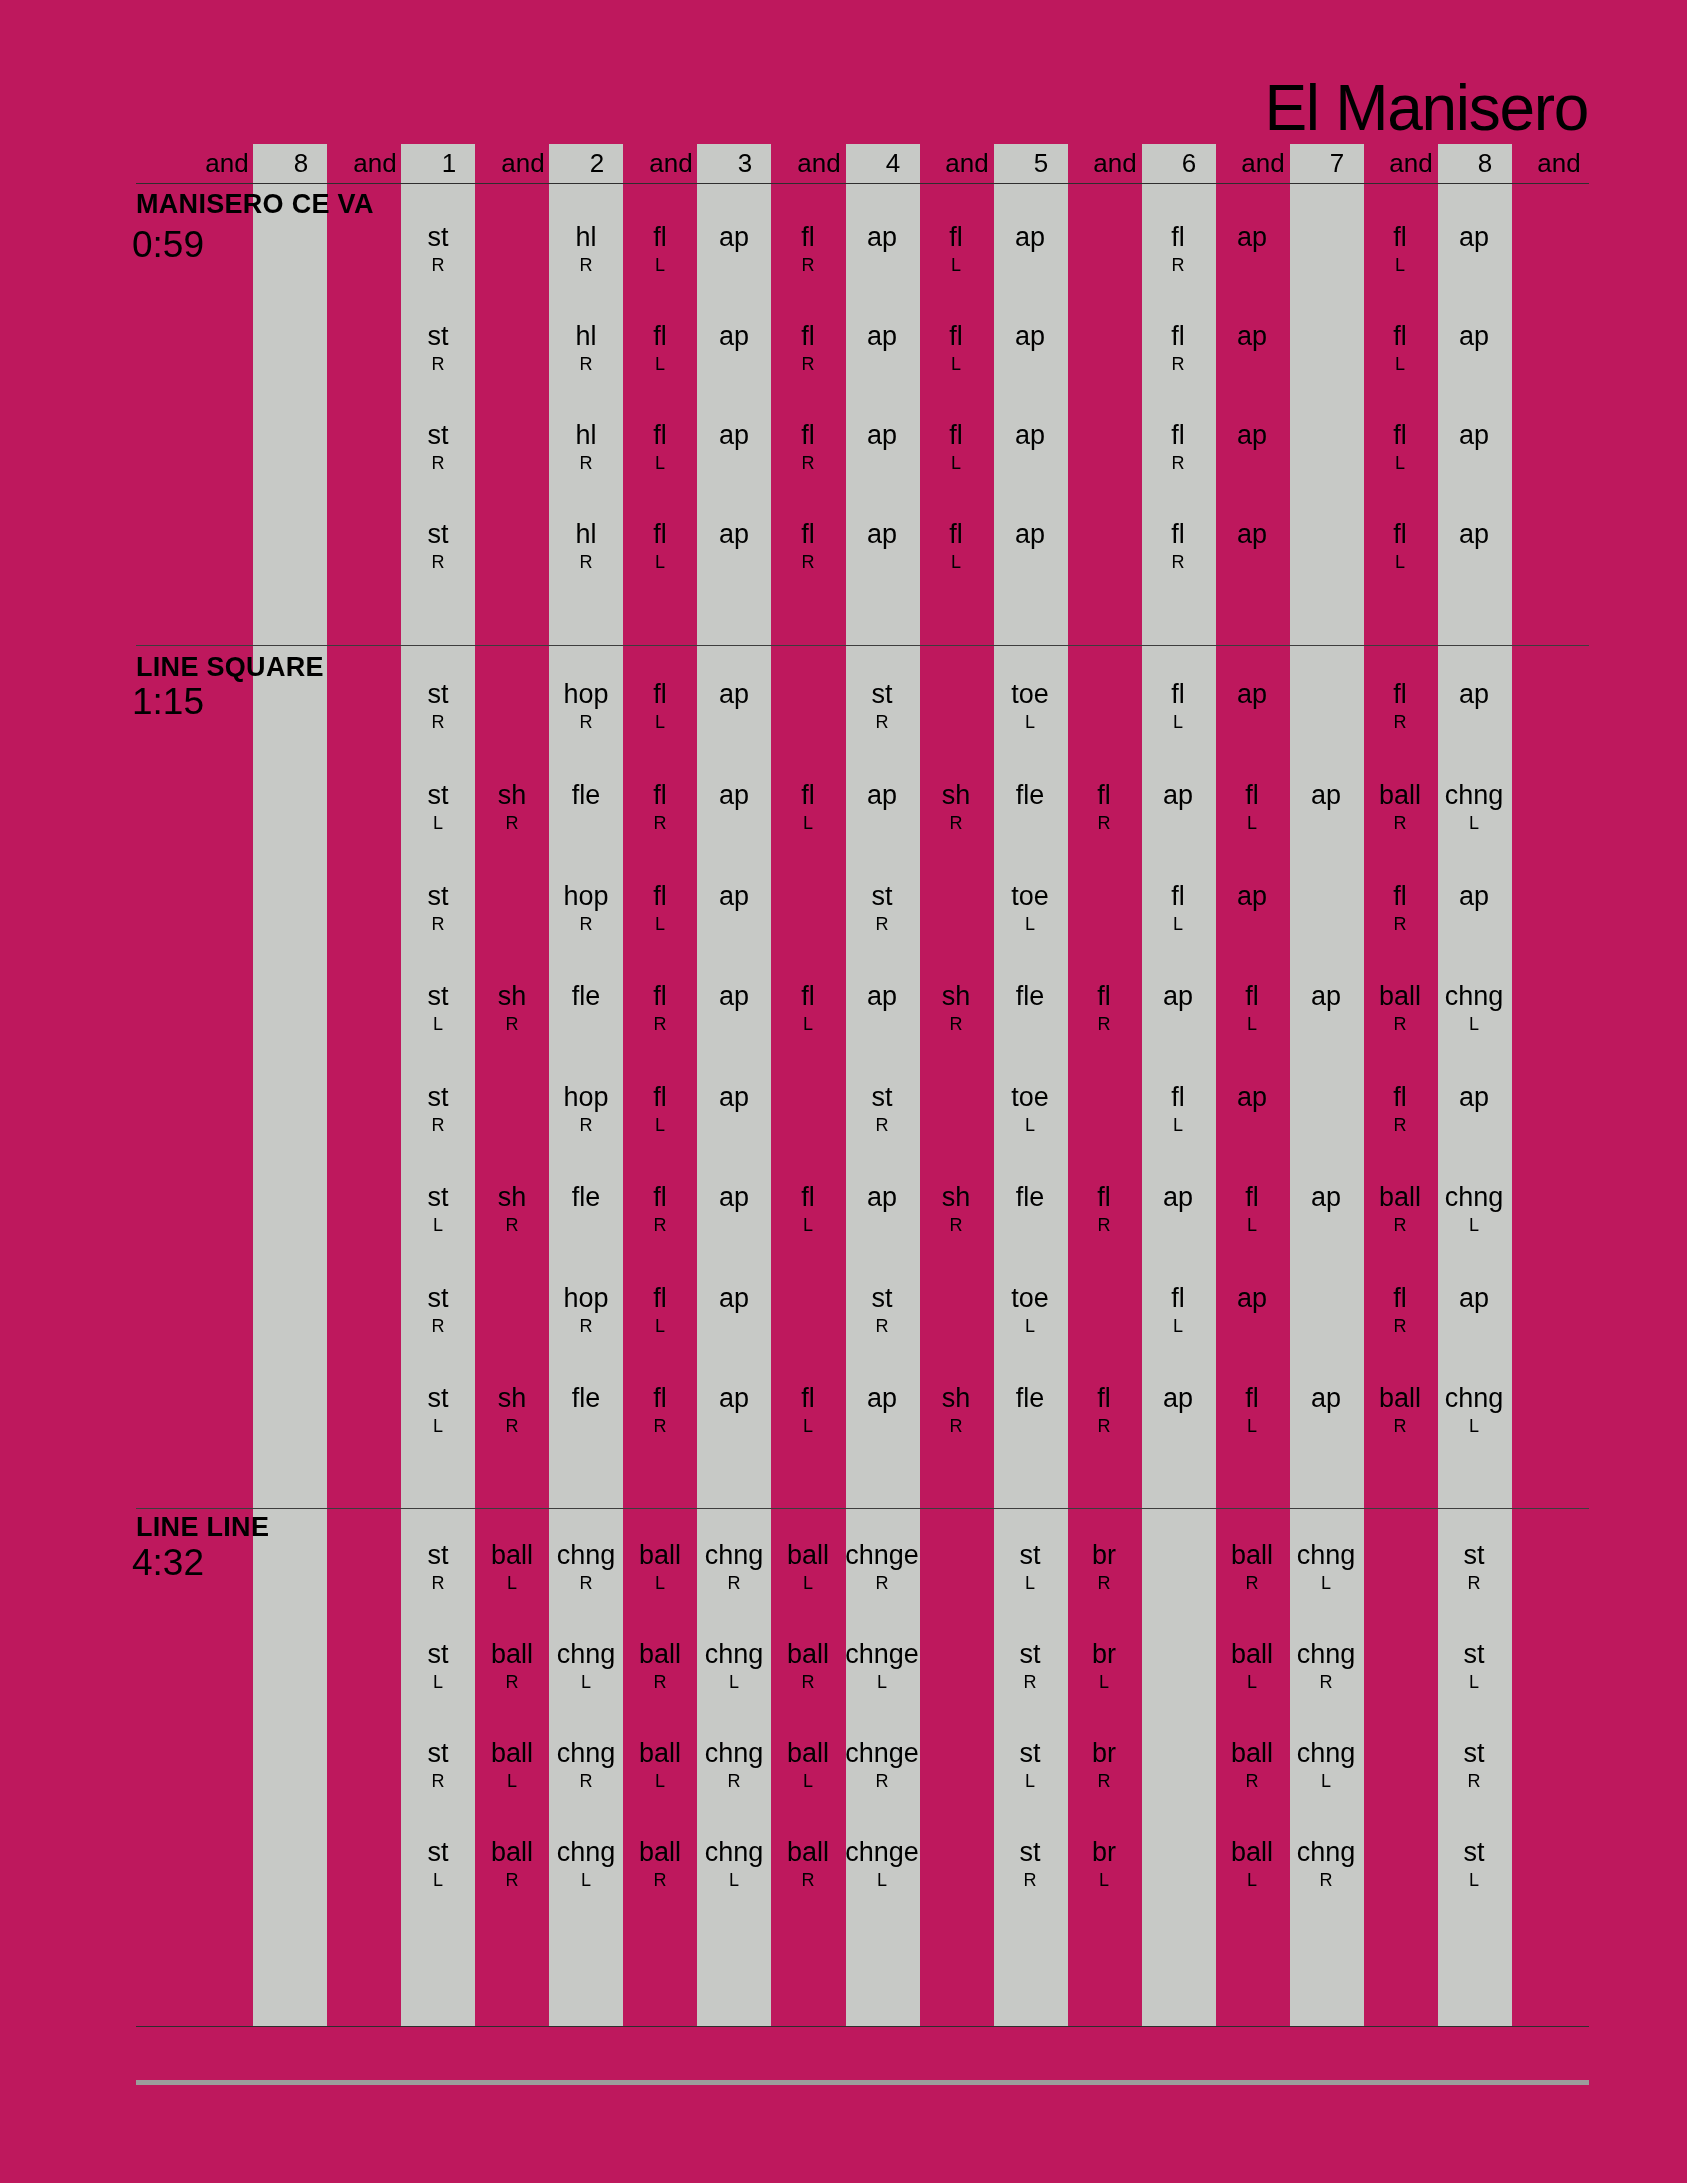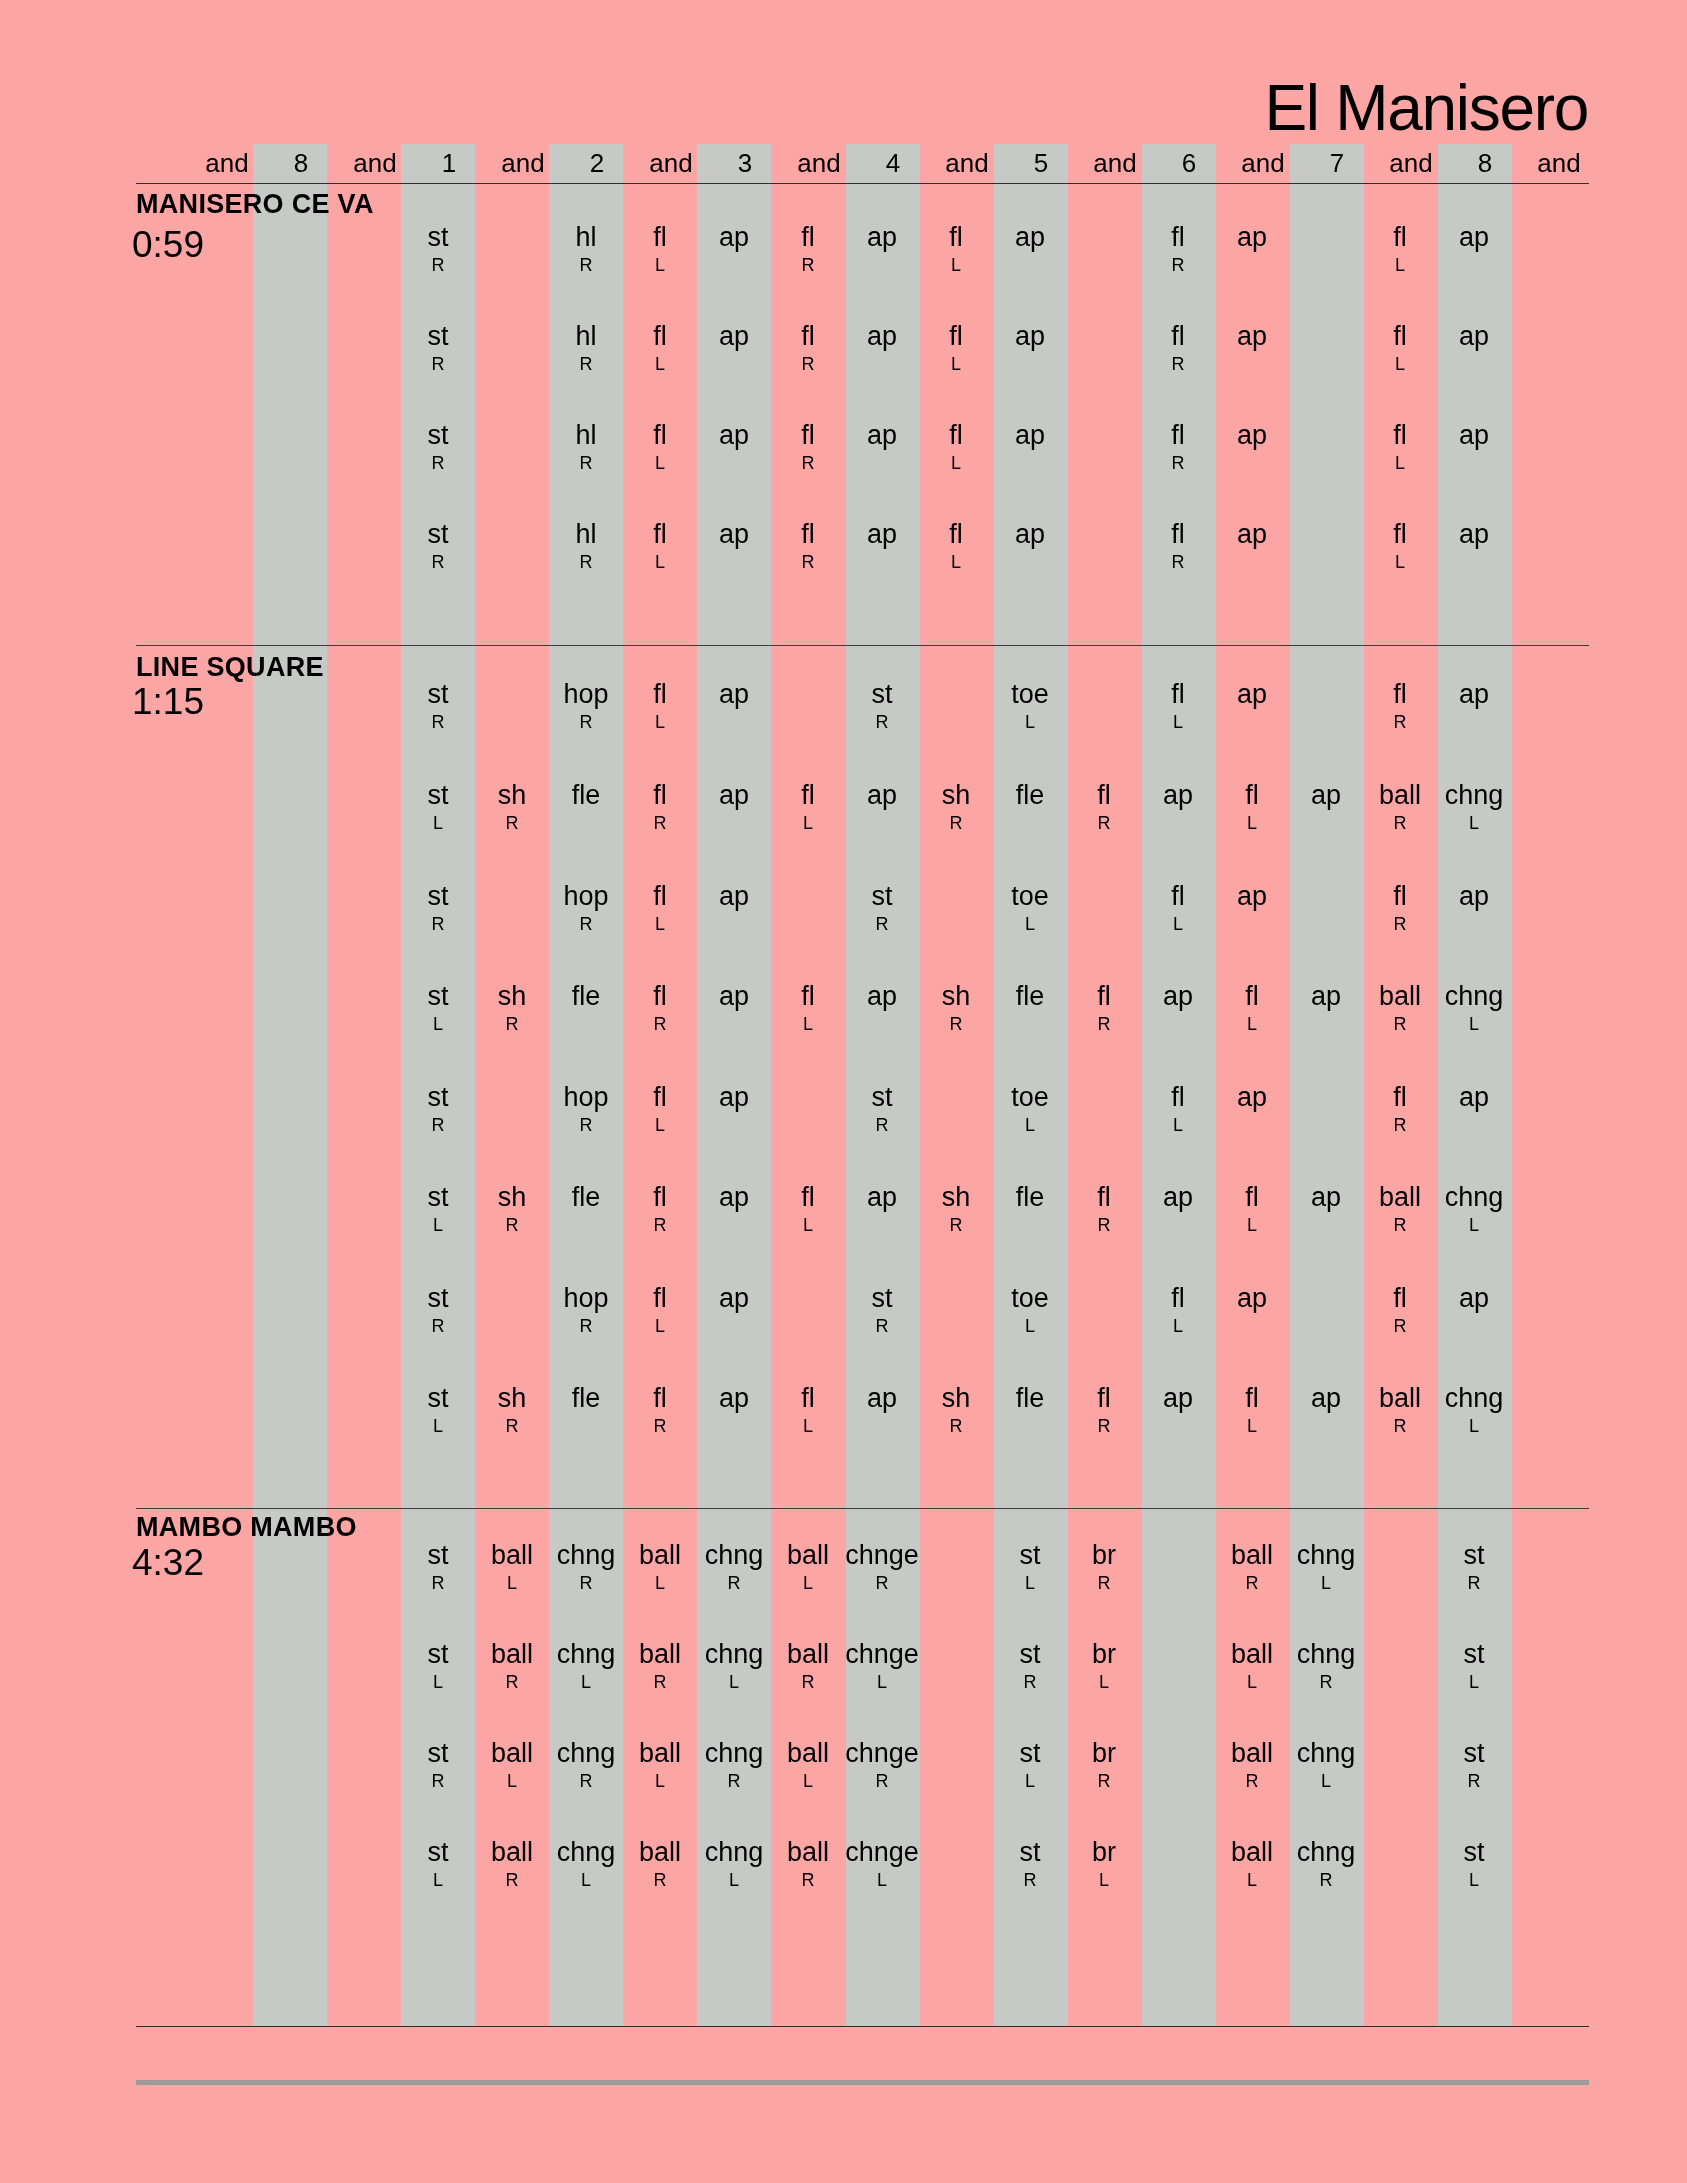--- a/index.html
+++ b/index.html
@@ -1,20 +1,20 @@
 <!DOCTYPE html>
 <html style="font-size:10.6px"><head>
 <meta charset="utf-8">
 <style>
   * { margin:0; padding:0; box-sizing:border-box; }
   html,body { background:#ffffff; }
   #page {
     position:relative;
     width:1687px; height:2183px;
-    background:#fca5a5;
+    background:#be185d;
     color:#000;
     font-family:"Liberation Sans", sans-serif;
     overflow:hidden;
   }
   .stripe { position:absolute; }
   #title {
     position:absolute;
     top:71px; right:99px;
     font-size:64px; font-weight:400;
     letter-spacing:-1.3px;
@@ -756,21 +756,21 @@
           <div class="step-name">ball</div>
           <div class="step-foot">R</div>
         </div>
         <div class="step-cell">
           <div class="step-name">chng</div>
           <div class="step-foot">L</div>
         </div>
         <div class="step-cell"></div>
       </div>
       <div class="rule divider" style="top: 1508px;"></div>
-      <div class="sec-name" style="top: 1512px;">MAMBO MAMBO</div>
+      <div class="sec-name" style="top: 1512px;">LINE LINE</div>
       <div class="sec-time" style="top: 1542px;">4:32</div>
       <div class="step-row" style="top: 1542px;">
         <div class="step-cell"></div>
         <div class="step-cell"></div>
         <div class="step-cell"></div>
         <div class="step-cell">
           <div class="step-name">st</div>
           <div class="step-foot">R</div>
         </div>
         <div class="step-cell">

